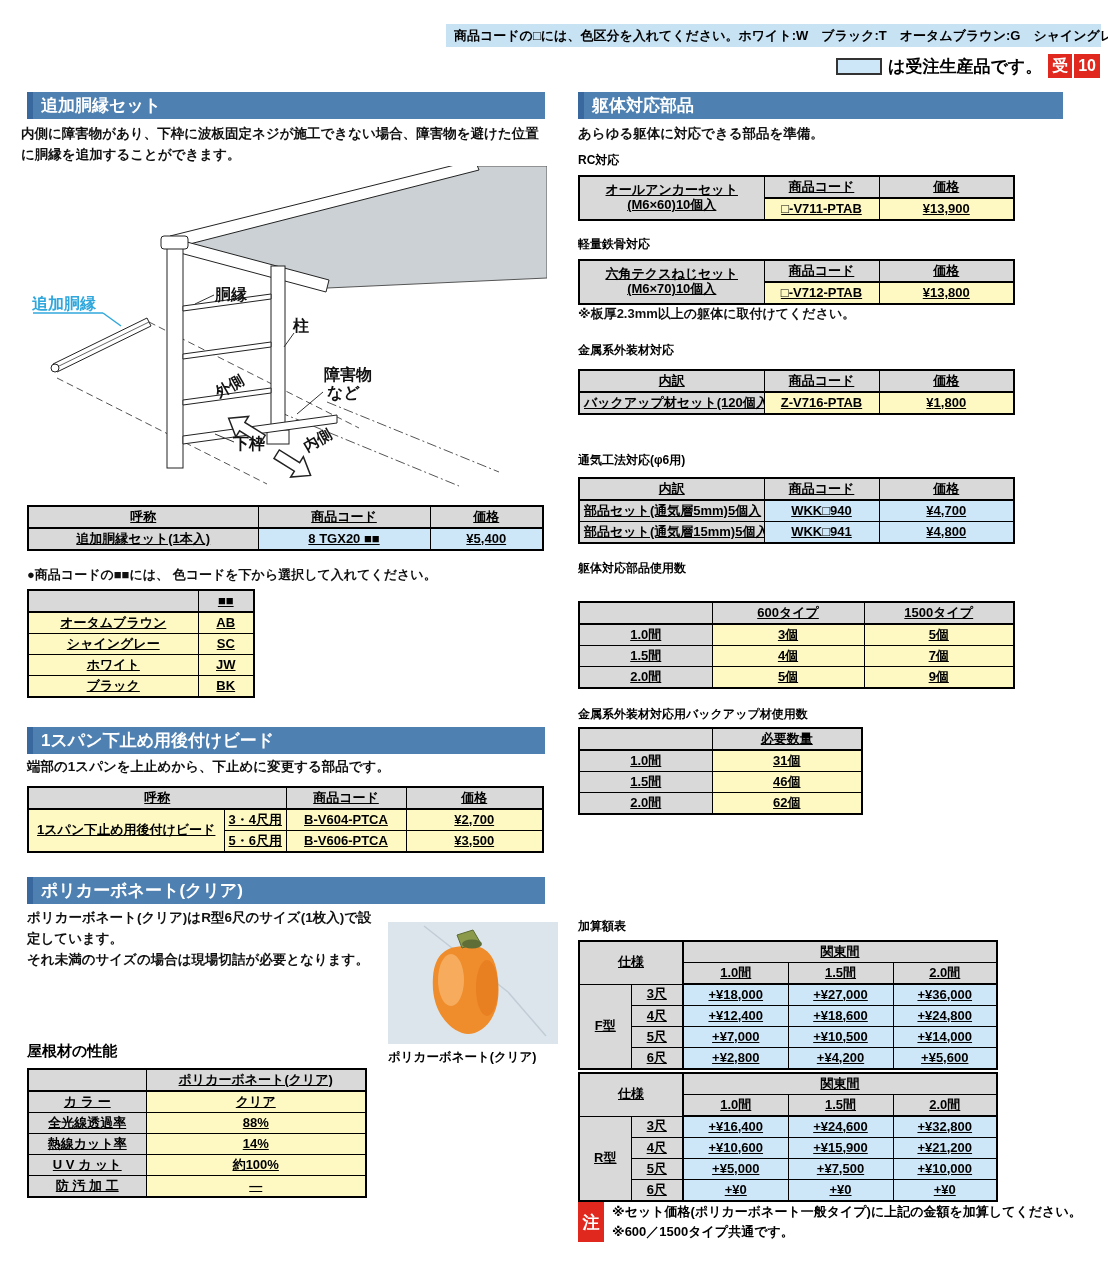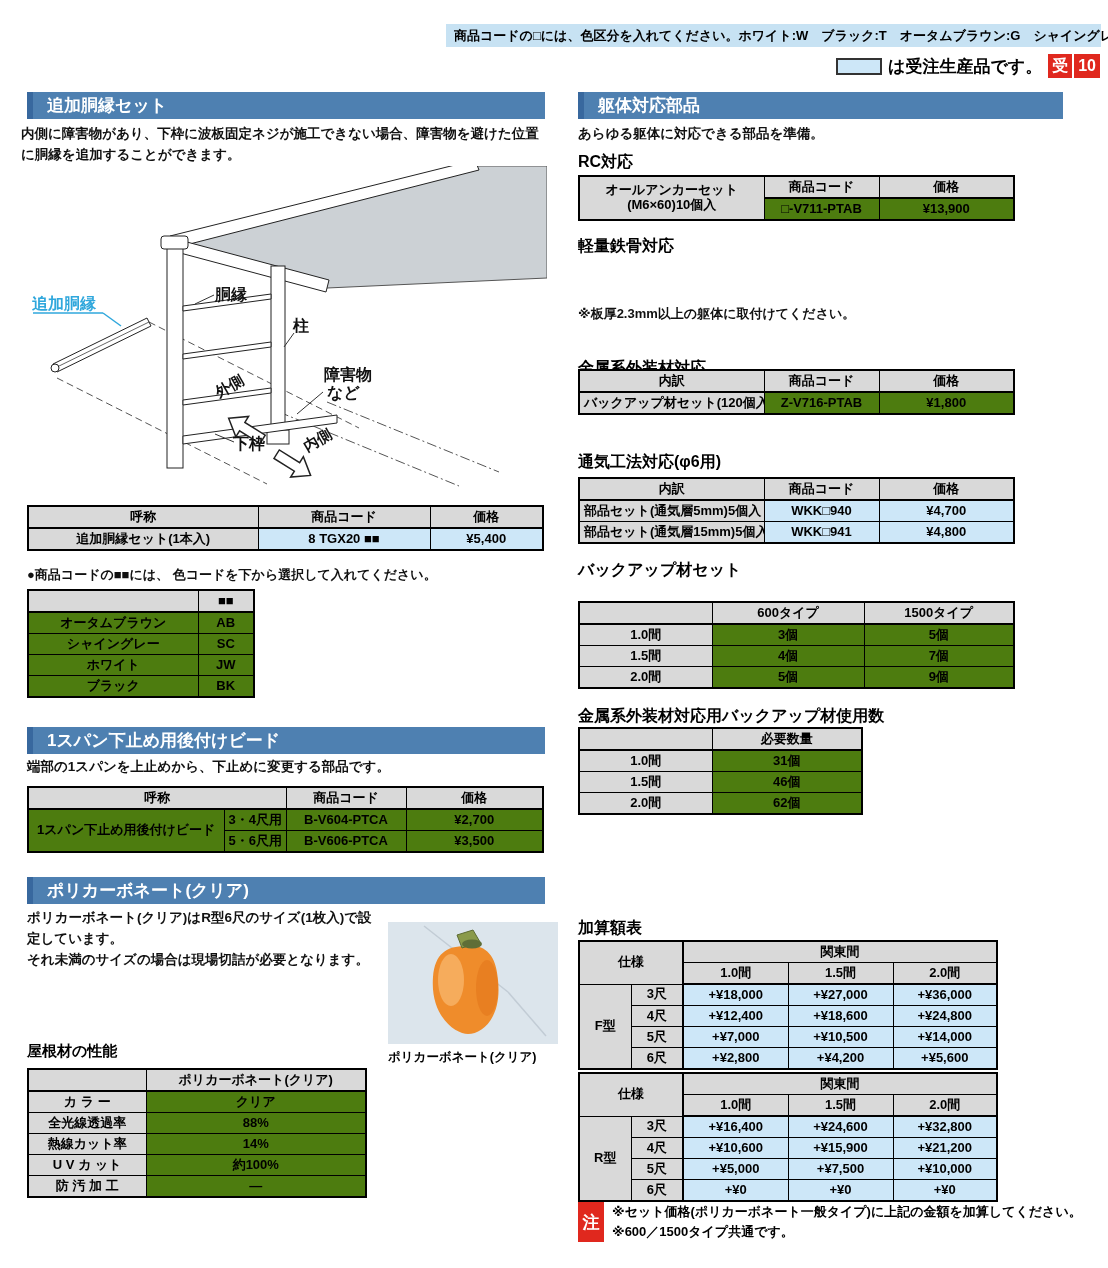--- a/index.html
+++ b/index.html
@@ -1,27 +1,27 @@
 <!DOCTYPE html>
 <html><head>
 <meta charset="utf-8">
 <style>
   html,body{margin:0;padding:0;background:#fff;}
   body{font-family:"Liberation Sans","DejaVu Sans",sans-serif;color:#000;}
   .page{position:relative;width:1108px;height:1268px;background:#fff;overflow:hidden;}
 
   .secbar{position:absolute;height:27px;box-sizing:border-box;
     background:linear-gradient(90deg,#38689e 0,#38689e 6px,#4e80b1 6px,#4e80b1 100%);
-    color:#fff;font-weight:bold;font-size:17px;line-height:27px;padding-left:20px;width:518px;}
-  .h2{position:absolute;font-size:16px;font-weight:bold;}
+    color:#fff;font-weight:bold;font-size:17px;line-height:27px;padding-left:14px;width:518px;}
+  .h2{position:absolute;font-size:12px;font-weight:bold;}
   .txt{position:absolute;font-size:13.5px;font-weight:bold;line-height:1.55;color:#111;}
   .small-note{position:absolute;font-size:13px;font-weight:bold;color:#111;}
 
   table{border-collapse:collapse;table-layout:fixed;}
-  .tbl{position:absolute;border:2px solid #000;background:#4d7c0f;}
+  .tbl{position:absolute;border:2px solid #000;background:#fef9c3;text-decoration:underline;}
   .tbl th,.tbl td{border:1px solid #000;font-size:13px;font-weight:bold;height:20px;
     padding:0 4px;text-align:center;line-height:1.15;overflow:hidden;white-space:nowrap;}
   .tbl th{background:#d9d9d9;}
   .hd th{border-bottom:2px solid #000;}
   .gray{background:#d9d9d9;}
   .blue{background:#cde7f8;}
   .pr{text-align:right;font-size:14px;padding-right:5px;}
   .lft{text-align:left;padding-left:6px;}
   .sm{font-size:12px;}
 
@@ -268,23 +268,44 @@
       <th>価格</th>
     </tr>
     <tr>
       <td>□-V711-PTAB</td>
       <td class="pr">¥13,900</td>
     </tr>
   </tbody>
     </table>
 
   <div class="h2" style="left:578px;top:236px;">軽量鉄骨対応</div>
+  <table class="tbl" style="left:578px;top:259px;width:437px;">
+    <colgroup>
+        <col style="width:185px">
+        <col style="width:115px">
+        <col>
+      </colgroup>
+    <tbody>
+        <tr class="hd">
+      <td rowspan="2" class="gray">
+        <div>六角テクスねじセット</div>
+        <div>(M6×70)10個入</div>
+      </td>
+      <th>商品コード</th>
+      <th>価格</th>
+    </tr>
+    <tr>
+      <td>□-V712-PTAB</td>
+      <td class="pr">¥13,800</td>
+    </tr>
+  </tbody>
+    </table>
   <div class="small-note" style="left:578px;top:305px;">※板厚2.3mm以上の躯体に取付けてください。</div>
 
-  <div class="h2" style="left:578px;top:358px;">金属系外装材対応</div>
+  <div class="h2" style="left:578px;top:342px;">金属系外装材対応</div>
   <table class="tbl" style="left:578px;top:369px;width:437px;">
     <colgroup>
         <col style="width:185px">
         <col style="width:115px">
         <col>
       </colgroup>
     <tbody>
         <tr class="hd">
       <th>内訳</th>
       <th>商品コード</th>
@@ -317,21 +338,21 @@
       <td class="blue pr">¥4,700</td>
     </tr>
     <tr>
       <td class="gray sm">部品セット(通気層15mm)5個入</td>
       <td class="blue">WKK□941</td>
       <td class="blue pr">¥4,800</td>
     </tr>
   </tbody>
     </table>
 
-  <div class="h2" style="left:578px;top:560px;">バックアップ材セット</div>
+  <div class="h2" style="left:578px;top:560px;">躯体対応部品使用数</div>
   <table class="tbl" style="left:578px;top:601px;width:437px;">
     <colgroup>
         <col style="width:133px">
         <col style="width:152px">
         <col>
       </colgroup>
     <tbody>
         <tr class="hd">
       <th></th>
       <th>600タイプ</th>

